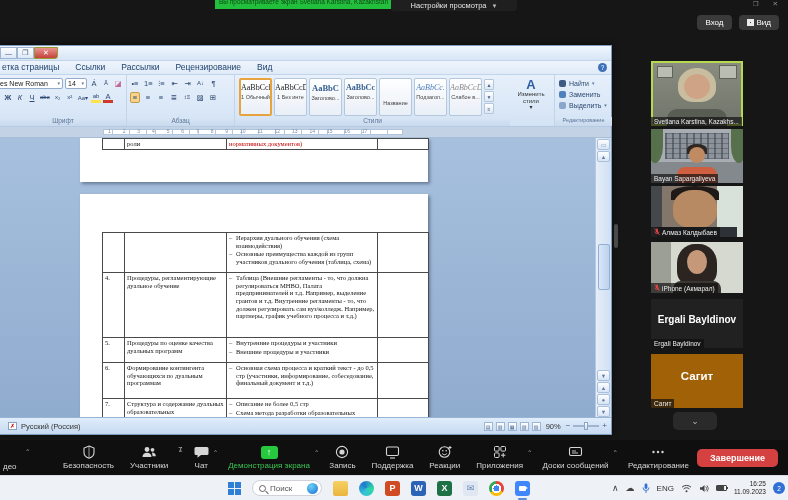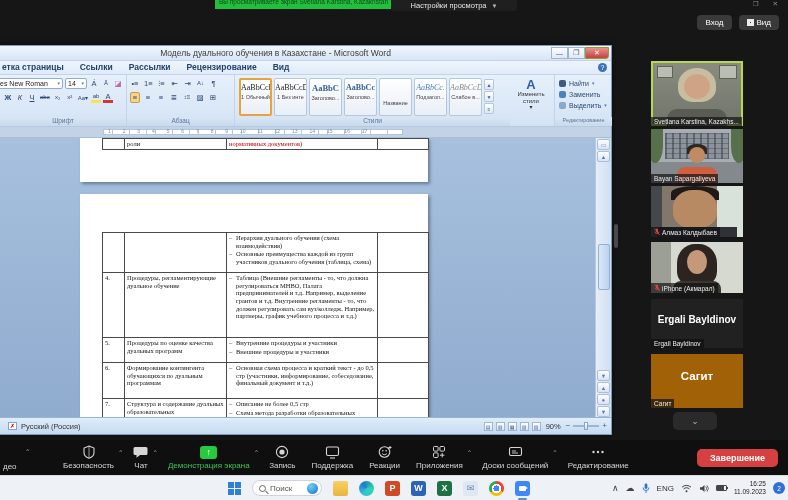--- a/index.html
+++ b/index.html
@@ -27,21 +27,21 @@
   .wtitle { height:15px; background:linear-gradient(#f0f6fd,#d7e5f6); display:flex; align-items:center;
     border-bottom:1px solid #c2d4ea; }
   .wtitle .ttl { flex:1; text-align:center; font-size:8.5px; color:#3c3c3c; }
   .winbtns { display:flex; align-items:stretch; height:12px; margin-right:2px; }
   .wb { width:17px; font-size:7px; color:#44597a; background:linear-gradient(#fdfeff,#dce8f6);
     border:1px solid #9fb6d2; display:flex; align-items:center; justify-content:center; }
   .wb.close { width:24px; background:linear-gradient(#e8938f,#c4423c); color:#fff; border-color:#993; border-radius:0 0 3px 0; }
 
   .wtabs { height:14px; display:flex; align-items:flex-end; background:linear-gradient(#eef4fc,#e0ebf8);
     border-bottom:1px solid #c0d4ea; font-size:8.5px; color:#20436e; position:relative; }
-  .wtab { padding:1px 8px 2px;font-weight:bold; }
+  .wtab { padding:1px 8px 2px; }
   .wtab:first-child { padding-left:2px; }
   .whelp { position:absolute; right:4px; top:2px; width:9px; height:9px; border-radius:50%;
     background:#3d71b8; color:#fff; font-size:6.5px; text-align:center; line-height:9px; }
 
   .ribbon { height:52px; position:relative; background:linear-gradient(#e7f0fb,#d3e3f5);
     border-bottom:1px solid #b4c9e2; font-size:7px; color:#333; }
   .rgroup { position:absolute; top:0; bottom:0; border-right:1px solid #c3d4e8; }
   .rg-label { position:absolute; bottom:0; left:0; right:0; height:9px; text-align:center;
     font-size:6.5px; color:#5a7598; background:linear-gradient(#d9e6f5,#c9daee); }
   .rrow { display:flex; align-items:center; gap:2px; padding:2px 3px 0; height:14px; }
@@ -231,21 +231,20 @@
       <span>Вход</span>
     </span>
   <span class="hbtn">
       <span class="grid-ico"></span>
       <span>Вид</span>
     </span>
 </div>
 
 <div class="word">
   <div class="wtitle">
-    <div class="ttl">Модель дуального обучения в Казахстане - Microsoft Word</div>
     <div class="winbtns">
       <span class="wb">—</span>
       <span class="wb">❐</span>
       <span class="wb close">✕</span>
     </div>
   </div>
 
   <div class="wtabs">
     <span class="wtab">етка страницы</span>
     <span class="wtab">Ссылки</span>
@@ -559,20 +558,30 @@
   <span class="vid-partial">део</span>
 
   <div class="zbtn" style="margin-left:55px">
     <svg width="14" height="14" viewBox="0 0 14 14">
         <path d="M7 1 L12 3 V7.5 C12 10.5 9.7 12.4 7 13.2 C4.3 12.4 2 10.5 2 7.5 V3 Z" fill="none" stroke="#d6d6d6" stroke-width="1.1"></path>
         <path d="M7 1 L7 13" stroke="#d6d6d6" stroke-width="0.7"></path>
       </svg>
     <span>Безопасность</span>
   </div>
 
+  <div class="zbtn" style="padding-right:14px">
+    <svg width="16" height="14" viewBox="0 0 16 14">
+        <circle cx="6" cy="4.5" r="2.4" fill="#d6d6d6"></circle>
+        <path d="M1.5 12 C1.5 9 3.5 7.8 6 7.8 C8.5 7.8 10.5 9 10.5 12 Z" fill="#d6d6d6"></path>
+        <circle cx="11.5" cy="4.8" r="1.9" fill="#d6d6d6"></circle>
+        <path d="M11 7.6 C13.3 7.6 14.8 8.8 14.8 11.3 L11.6 11.3" fill="#d6d6d6"></path>
+      </svg>
+    <span>Участники</span>
+    <span class="pcount">7</span>
+  </div>
   <span class="zchev">⌃</span>
 
   <div class="zbtn">
     <svg width="15" height="14" viewBox="0 0 15 14">
         <path d="M2 2 h11 a1.5 1.5 0 0 1 1.5 1.5 v5 a1.5 1.5 0 0 1 -1.5 1.5 h-6 l-3.5 2.8 v-2.8 h-1.5 a1.5 1.5 0 0 1 -1.5 -1.5 v-5 A1.5 1.5 0 0 1 2 2 Z" fill="#d6d6d6"></path>
       </svg>
     <span>Чат</span>
   </div>
   <span class="zchev">⌃</span>
 

